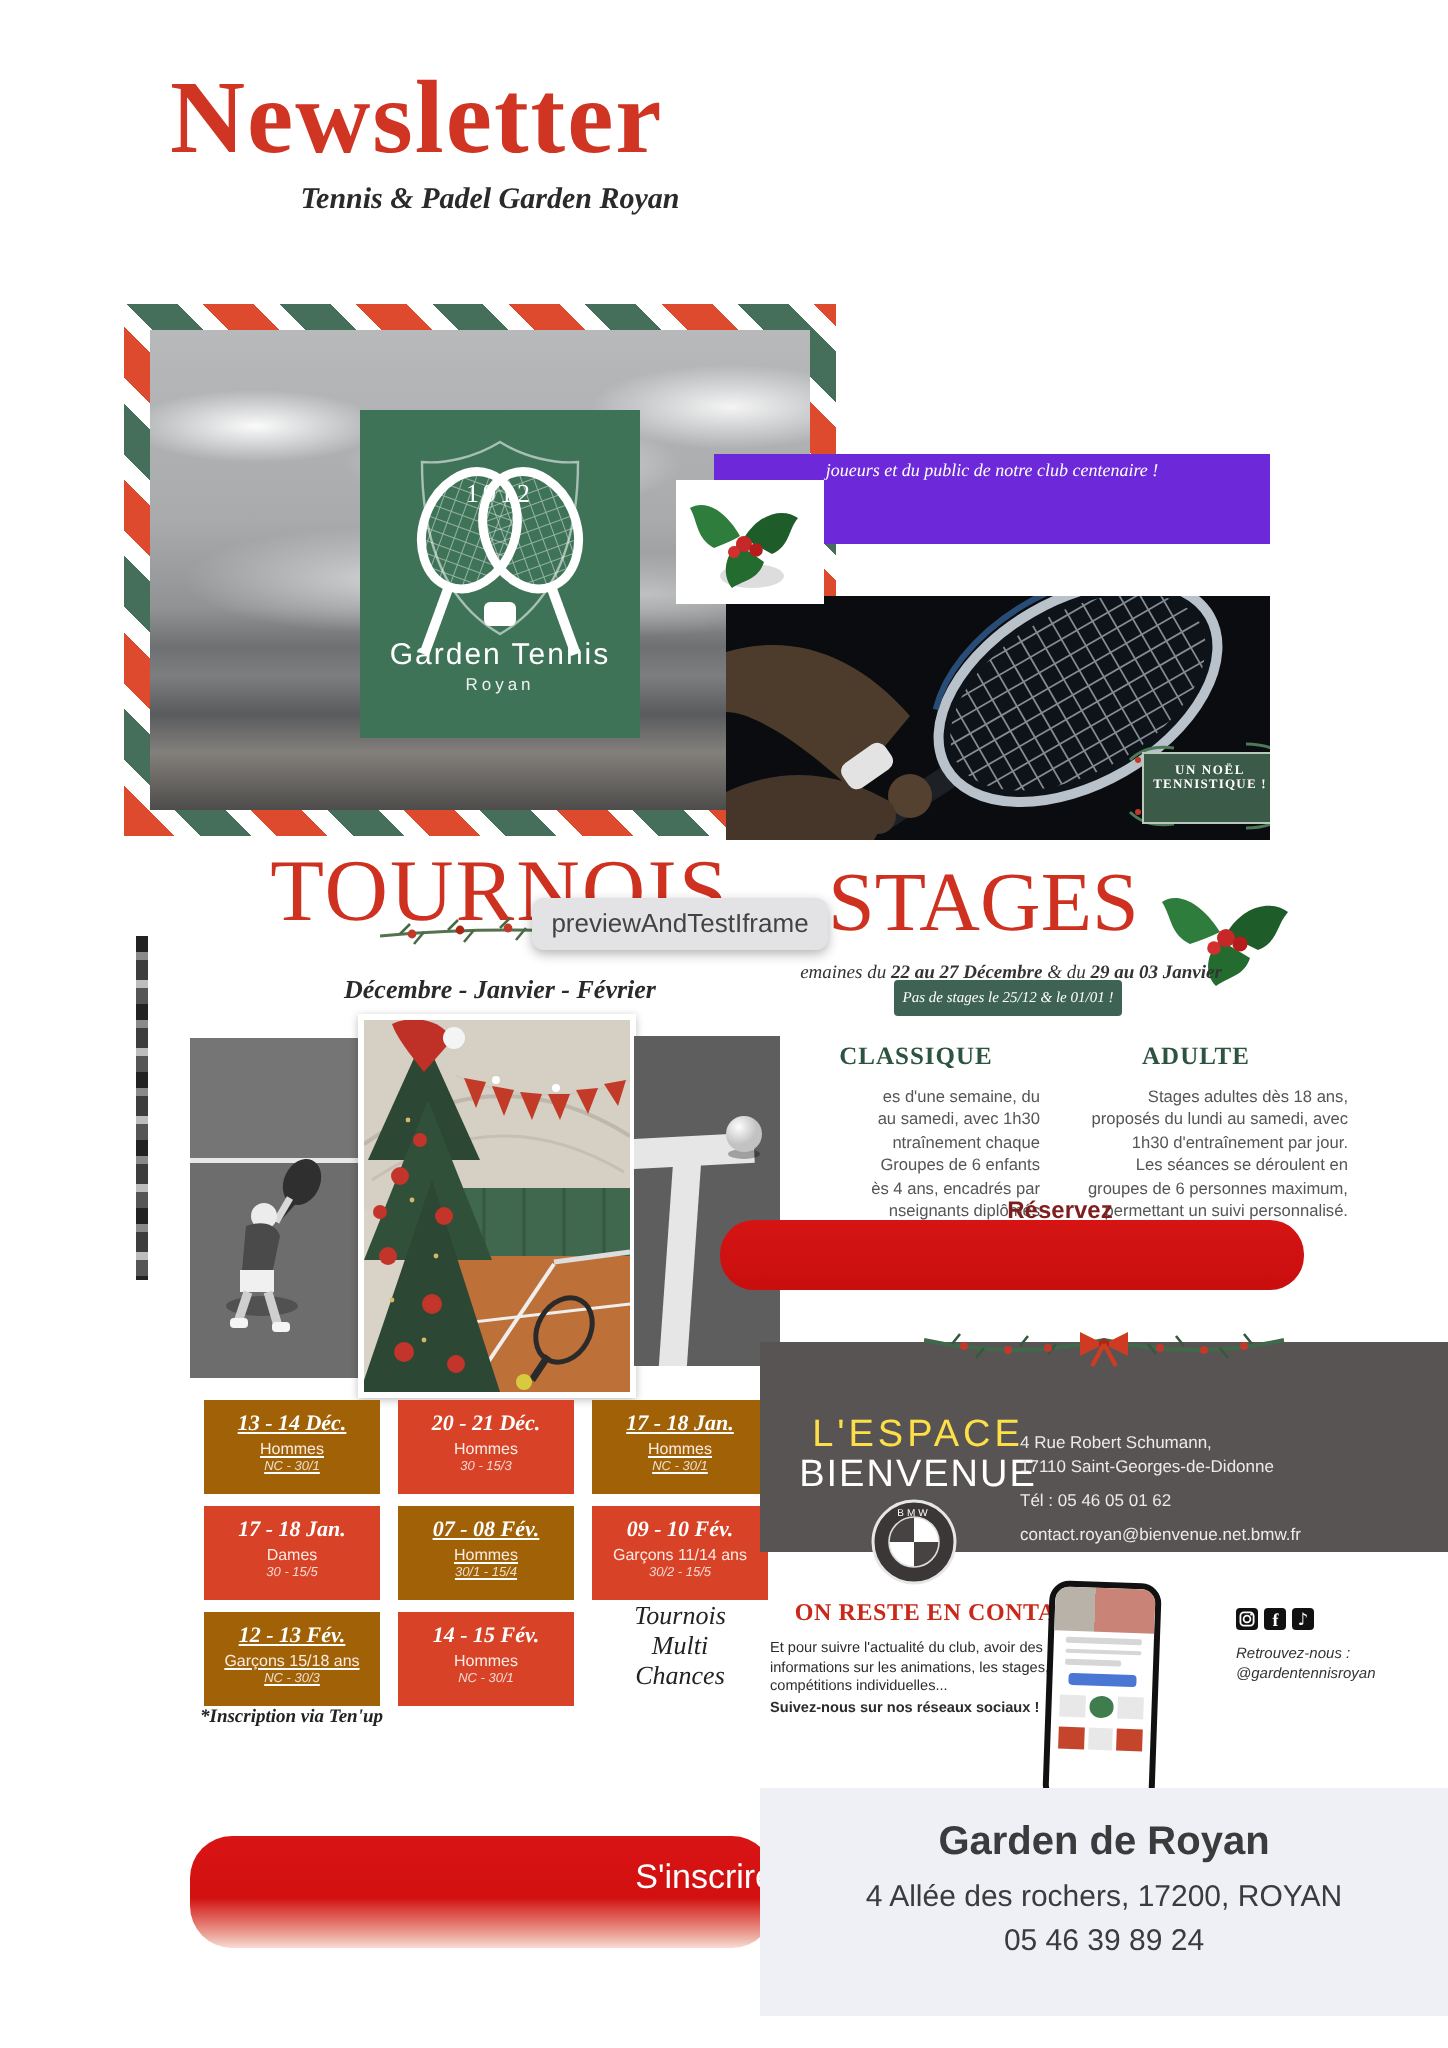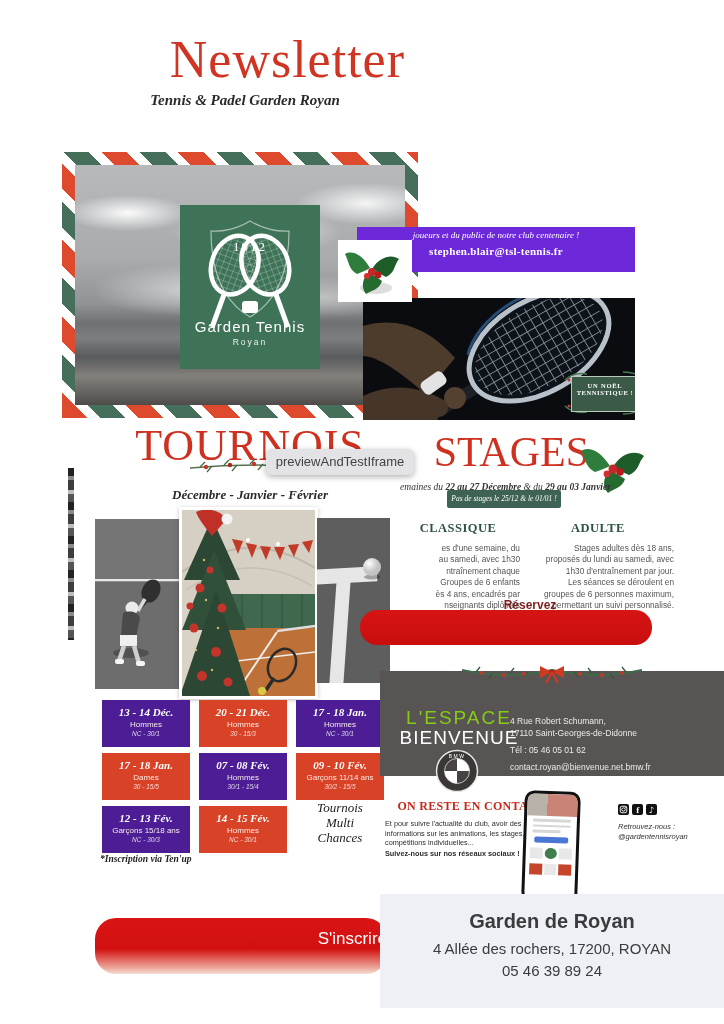--- a/index.html
+++ b/index.html
@@ -4,22 +4,22 @@
 <style>
   html,body{margin:0;padding:0;background:#fff;}
   .serif{font-family:"Liberation Serif",serif;}
   .sans{font-family:"Liberation Sans",sans-serif;}
   #canvas{position:relative;width:724px;height:1024px;background:#fff;overflow:hidden;
           font-family:"Liberation Sans",sans-serif;}
   .abs{position:absolute;}
   .preline{white-space:pre-line;}
 
   
-  .hd-title{left:85px;top:30px;width:320px;text-align:right;font-family:"Liberation Serif",serif;
-            font-size:52px;color:#d03423;font-weight:400;letter-spacing:1px;}
+  .hd-title{left:85px;top:30px;width:320px;text-align:left;font-family:"Liberation Serif",serif;
+            font-size:52px;color:#d03423;font-weight:700;letter-spacing:1px;}
   .hd-sub{left:85px;top:92px;width:320px;text-align:center;font-family:"Liberation Serif",serif;
           font-size:15px;font-weight:bold;font-style:italic;color:#2a2a2a;}
 
   
   .envelope{left:62px;top:152px;width:356px;height:266px;z-index:1;
     background:repeating-linear-gradient(45deg,#de4a2d 0 18px,#ffffff 18px 27px,#456f5a 27px 45px,#ffffff 45px 54px);}
   .envelope-photo{position:absolute;left:13px;top:13px;right:13px;bottom:13px;
     background:
       radial-gradient(ellipse 90px 26px at 16% 20%, rgba(255,255,255,.95), transparent 70%),
       radial-gradient(ellipse 120px 34px at 55% 28%, rgba(242,242,242,.9), transparent 70%),
@@ -48,21 +48,21 @@
   
   .t-title{left:120px;top:420px;width:260px;text-align:center;font-family:"Liberation Serif",serif;
            font-size:44px;color:#cf3120;letter-spacing:1px;}
   .t-garland{left:190px;top:459px;z-index:1;}
   .t-months{left:120px;top:487px;width:260px;text-align:center;font-family:"Liberation Serif",serif;
             font-size:13px;font-weight:bold;font-style:italic;color:#2a2a2a;}
   .tooltip{left:266px;top:449px;width:148px;height:26px;background:#e3e2e5;border-radius:6px;z-index:30;
            box-shadow:0 2px 6px rgba(0,0,0,.3);text-align:center;line-height:26px;font-size:13px;color:#434346;}
 
   
-  .s-title{left:414px;top:428px;width:175px;text-align:right;font-family:"Liberation Serif",serif;
+  .s-title{left:414px;top:428px;width:175px;text-align:left;font-family:"Liberation Serif",serif;
            font-size:42px;color:#cf3120;}
   .s-holly{left:580px;top:438px;}
   .s-dates{left:398px;top:482px;width:215px;text-align:center;font-family:"Liberation Serif",serif;
            font-style:italic;font-size:9.5px;color:#333;}
   .s-dates b{font-weight:bold;text-align:right;}
   .s-note{left:447px;top:490px;width:114px;height:18px;background:#3e6253;border-radius:2px;
           text-align:center;line-height:18px;font-family:"Liberation Serif",serif;font-style:italic;
           font-size:7.5px;color:#fff;}
   .col-h{top:521px;text-align:center;font-family:"Liberation Serif",serif;font-weight:bold;
          font-size:12.5px;color:#2d5440;letter-spacing:.5px;}
@@ -79,40 +79,40 @@
   
   .photo-strip{left:68px;top:468px;width:6px;height:172px;
     background:repeating-linear-gradient(180deg,#222 0 8px,#8a8a8a 8px 12px,#3d3d3d 12px 22px,#bdbdbd 22px 26px,#555 26px 34px);}
   .photoA{left:95px;top:519px;width:85px;height:170px;}
   .photoB{left:179px;top:507px;width:139px;height:192px;border:3px solid #fff;box-sizing:border-box;
           box-shadow:0 1px 4px rgba(0,0,0,.25);}
   .photoC{left:317px;top:518px;width:73px;height:165px;}
 
   
   .tcard{width:88px;height:47px;text-align:center;overflow:hidden;color:#fff;}
-  .tcard.green{background:#4c1d95;}
+  .tcard.green{background:#a16207;text-decoration:underline;}
   .tcard.red{background:#d84226;}
   .tc-date{margin-top:6px;font-family:"Liberation Serif",serif;font-weight:bold;font-style:italic;
            font-size:11px;white-space:nowrap;}
   .tc-cat{margin-top:2px;font-size:8px;color:rgba(255,243,238,.95);white-space:nowrap;}
   .tc-lvl{margin-top:1px;font-size:6.5px;font-style:italic;color:rgba(255,255,255,.8);white-space:nowrap;}
   .c1{left:102px;} .c2{left:199px;} .c3{left:296px;}
   .r1{top:700px;} .r2{top:753px;} .r3{top:806px;}
   .multi{left:294px;top:800px;width:92px;text-align:center;font-family:"Liberation Serif",serif;
          font-style:italic;font-size:13px;line-height:15px;color:#222;}
   .grid-note{left:100px;top:854px;font-family:Liberation Serif, serif;font-weight:bold;font-style:italic;
              font-size:9.5px;color:#222;}
 
   
   .partner{left:380px;top:644px;width:344px;height:132px;z-index:5;}
   .partner-head{position:absolute;left:0;top:0;right:0;height:27px;background:#d23b1e;text-align:center;
                 line-height:27px;font-family:"Liberation Serif",serif;font-weight:bold;font-size:12.5px;color:#fff;}
   .partner-body{position:absolute;left:0;top:27px;right:0;bottom:0;background:#595454;}
   .partner-garland{position:absolute;left:82px;top:20px;z-index:2;}
-  .pb-line1{position:absolute;left:14px;top:36px;width:130px;text-align:center;color:#84cc16;
+  .pb-line1{position:absolute;left:14px;top:36px;width:130px;text-align:center;color:#fde047;
             font-size:19px;letter-spacing:2px;}
   .pb-line2{position:absolute;left:14px;top:56px;width:130px;text-align:center;color:#fff;
             font-size:19px;letter-spacing:1px;}
   .bmw{position:absolute;left:55px;top:78px;}
   .p-info{position:absolute;left:130px;top:44px;font-size:8.5px;line-height:12px;color:#eceaea;}
   .p-info .gap{margin-top:5px;}
 
   
   .ct-title{left:396px;top:799px;width:160px;text-align:center;font-family:"Liberation Serif",serif;
             font-weight:bold;font-size:12px;color:#c9281a;letter-spacing:.3px;}
@@ -172,21 +172,20 @@
         <ellipse cx="86" cy="60" rx="23" ry="30" fill="url(#mesh)" stroke="#fff" stroke-width="4.5"></ellipse>
       </g>
       <rect x="62" y="96" width="16" height="12" rx="3" fill="#fff"></rect>
       <text x="70" y="127" text-anchor="middle" fill="#fff" font-family="Liberation Sans,sans-serif" font-size="15" letter-spacing="1">Garden Tennis</text>
       <text x="70" y="140" text-anchor="middle" fill="rgba(255,255,255,.9)" font-family="Liberation Sans,sans-serif" font-size="8.5" letter-spacing="2">Royan</text>
     </svg>
   </div>
 
   <div class="abs banner">
     <div class="banner-line">joueurs et du public de notre club centenaire !</div>
-    <div class="banner-email">stephen.blair@tsl-tennis.fr</div>
   </div>
 
   <div class="abs holly-card">
     <svg width="60" height="58" viewBox="0 0 60 58" style="margin:2px 0 0 4px">
       <ellipse cx="34" cy="46" rx="16" ry="6" fill="rgba(120,120,120,.25)"></ellipse>
       <path d="M28 26C20 12 10 8 3 12c4 7 3 15 12 20 5-2 10-4 13-6z" fill="#2e7d3c"></path>
       <path d="M30 27C38 14 50 12 57 17c-5 6-4 14-13 18-5-3-10-5-14-8z" fill="#1e5c2a"></path>
       <path d="M27 30C20 36 19 46 24 52c6-4 13-4 16-13-4-3-9-6-13-9z" fill="#246b30"></path>
       <circle cx="30" cy="30" r="4" fill="#c62828"></circle>
       <circle cx="36" cy="33" r="3.4" fill="#b71c1c"></circle>

